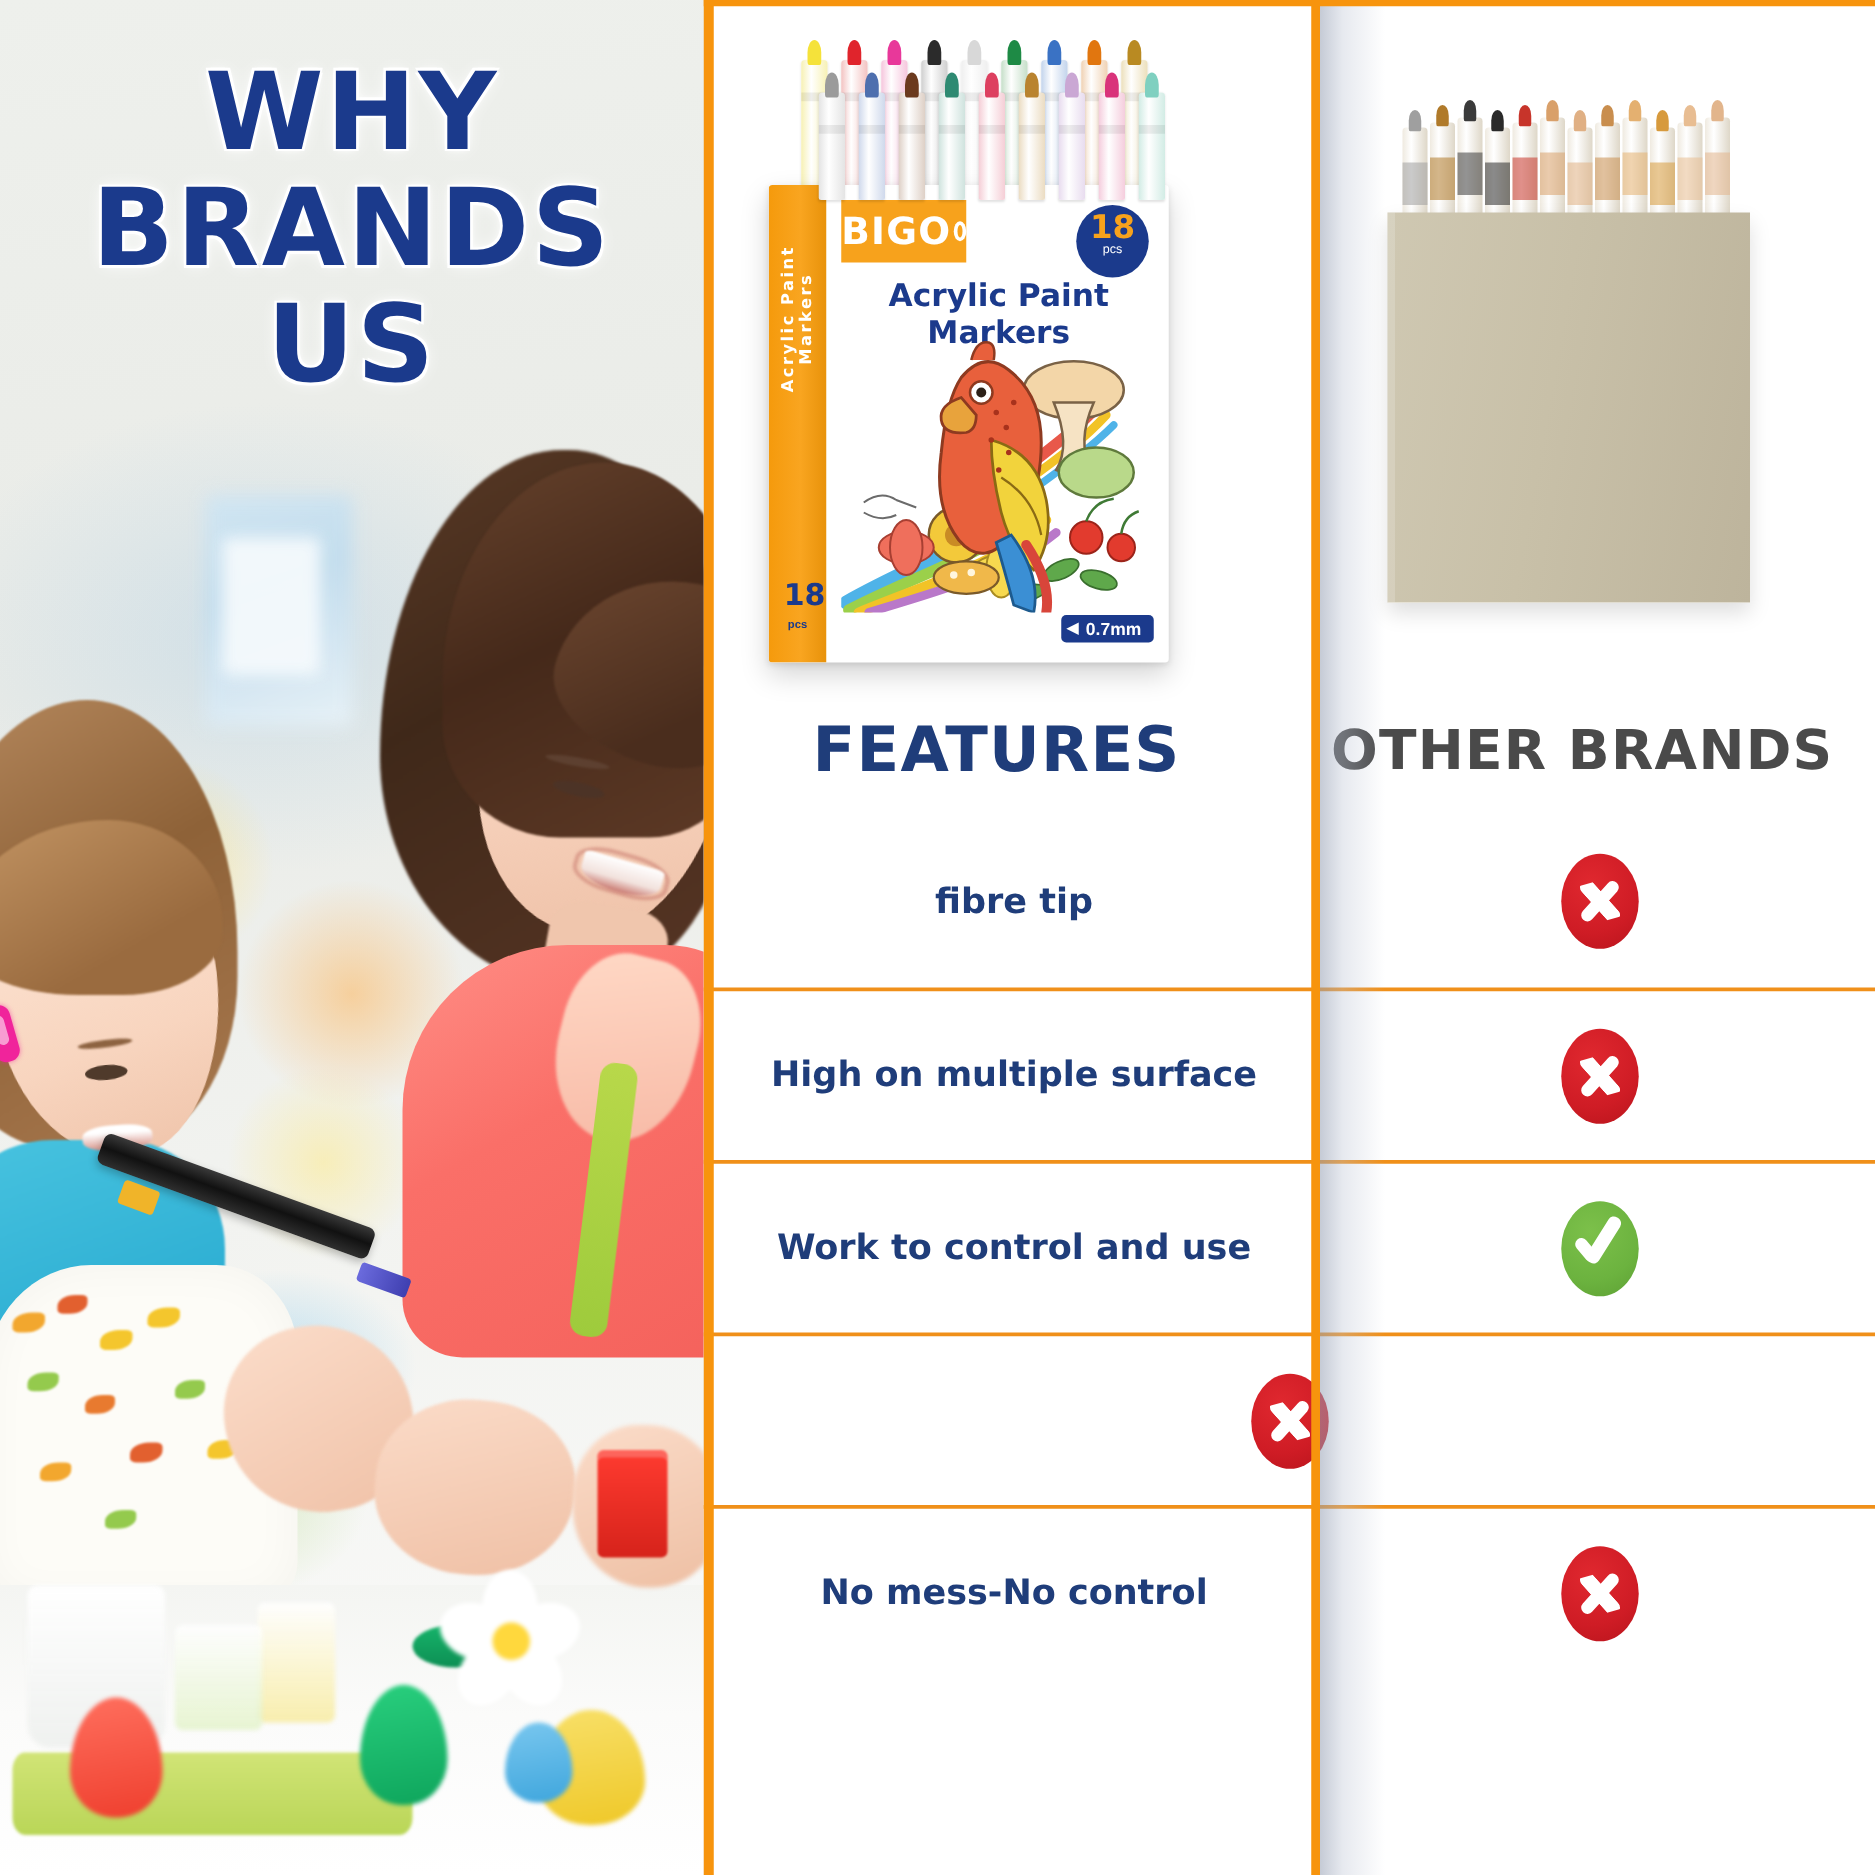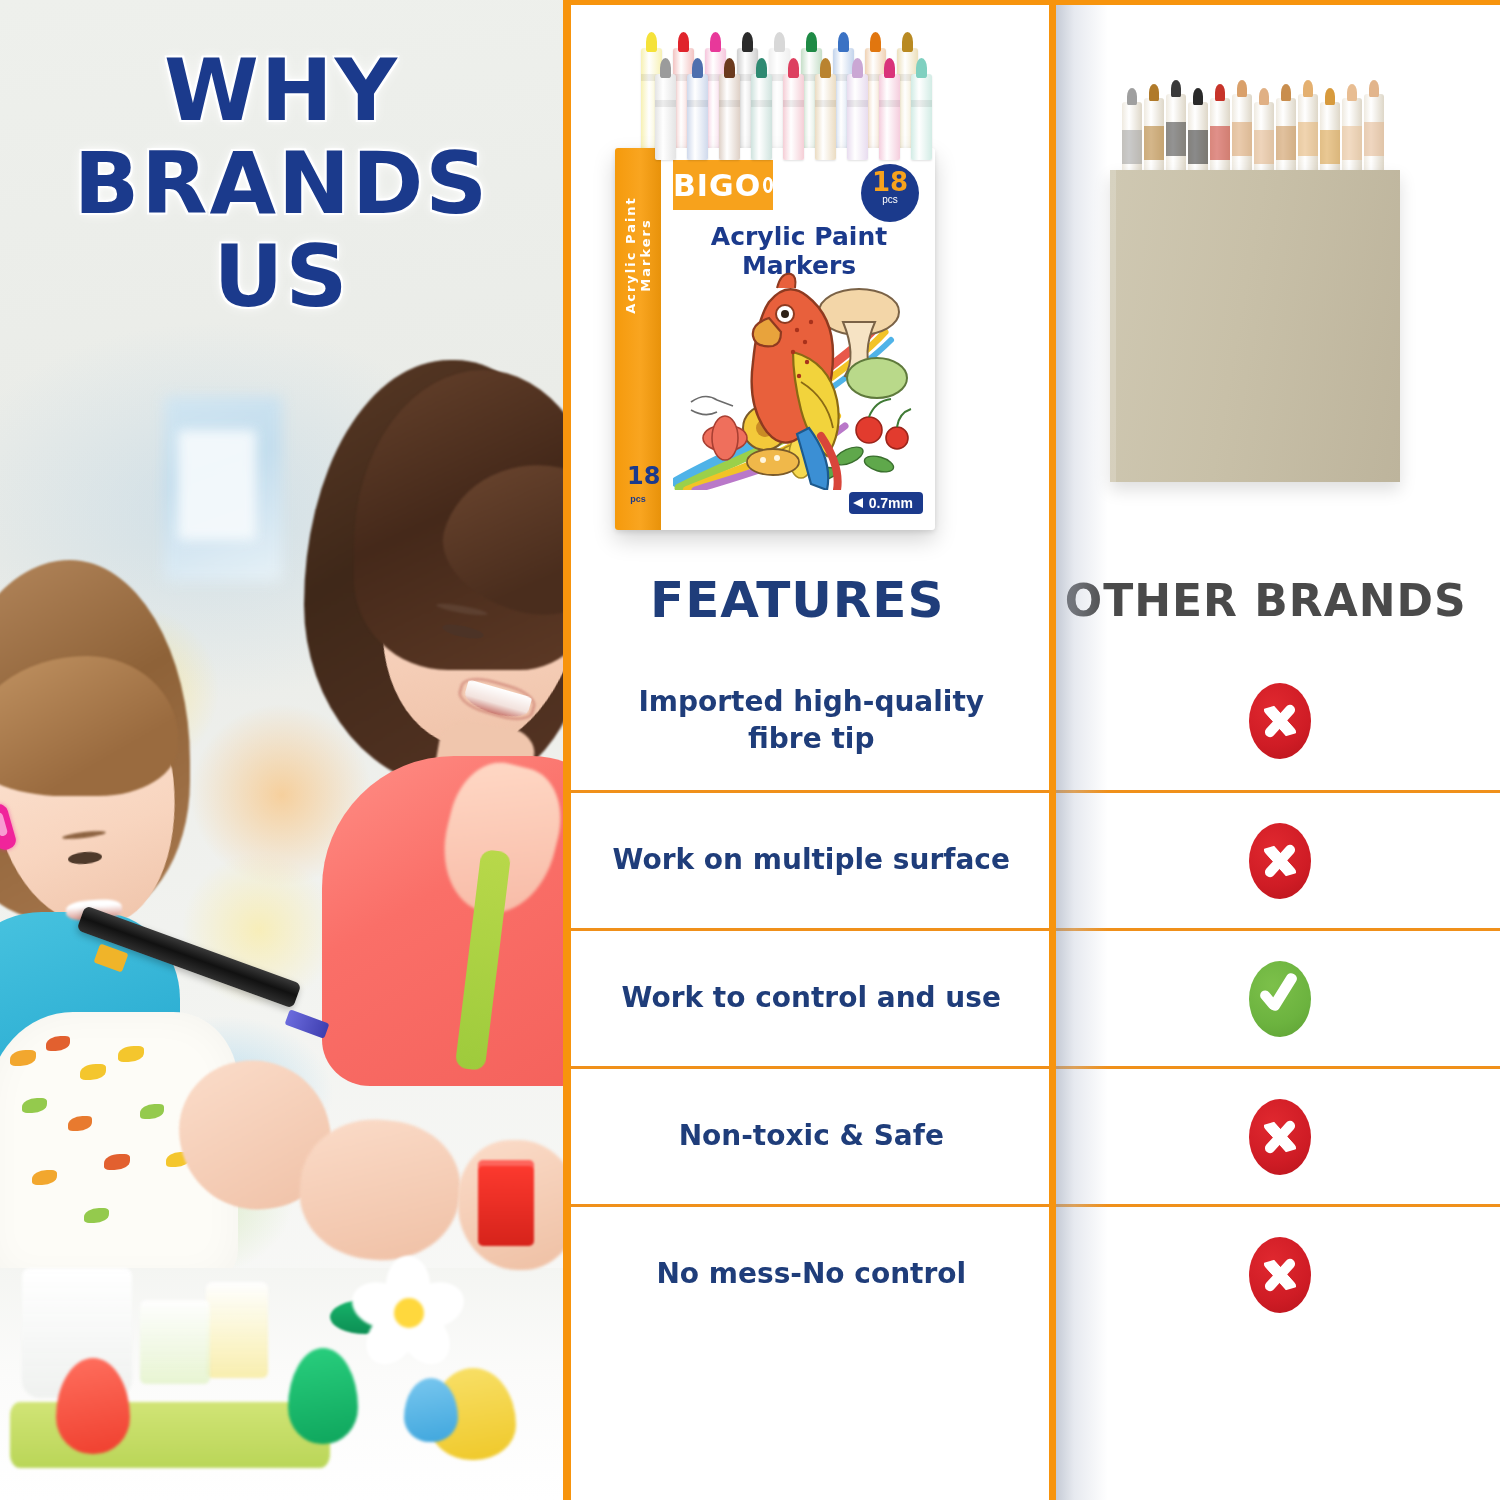--- a/index.html
+++ b/index.html
@@ -547,47 +547,43 @@
         <span class="hd-features">FEATURES</span>
       </div>
       <div class="hd">
         <span class="hd-other">OTHER BRANDS</span>
       </div>
     </div>
 
     <div class="rows" id="rows">
         <div class="row">
           <div class="cell-feature">
-            <div>Imported high-quality</div>
             <div>fibre tip</div>
           </div>
           <div class="cell-mark">
             <div class="mark x"></div>
           </div>
         </div>
         <div class="row">
           <div class="cell-feature">
-            <div>Work on multiple surface</div>
+            <div>High on multiple surface</div>
           </div>
           <div class="cell-mark">
             <div class="mark x"></div>
           </div>
         </div>
         <div class="row">
           <div class="cell-feature">
             <div>Work to control and use</div>
           </div>
           <div class="cell-mark">
             <div class="mark ok"></div>
           </div>
         </div>
         <div class="row">
-          <div class="cell-feature">
-            <div>Non-toxic &amp; Safe</div>
-          </div>
           <div class="cell-mark">
             <div class="mark x"></div>
           </div>
         </div>
         <div class="row">
           <div class="cell-feature">
             <div>No mess-No control</div>
           </div>
           <div class="cell-mark">
             <div class="mark x"></div>

